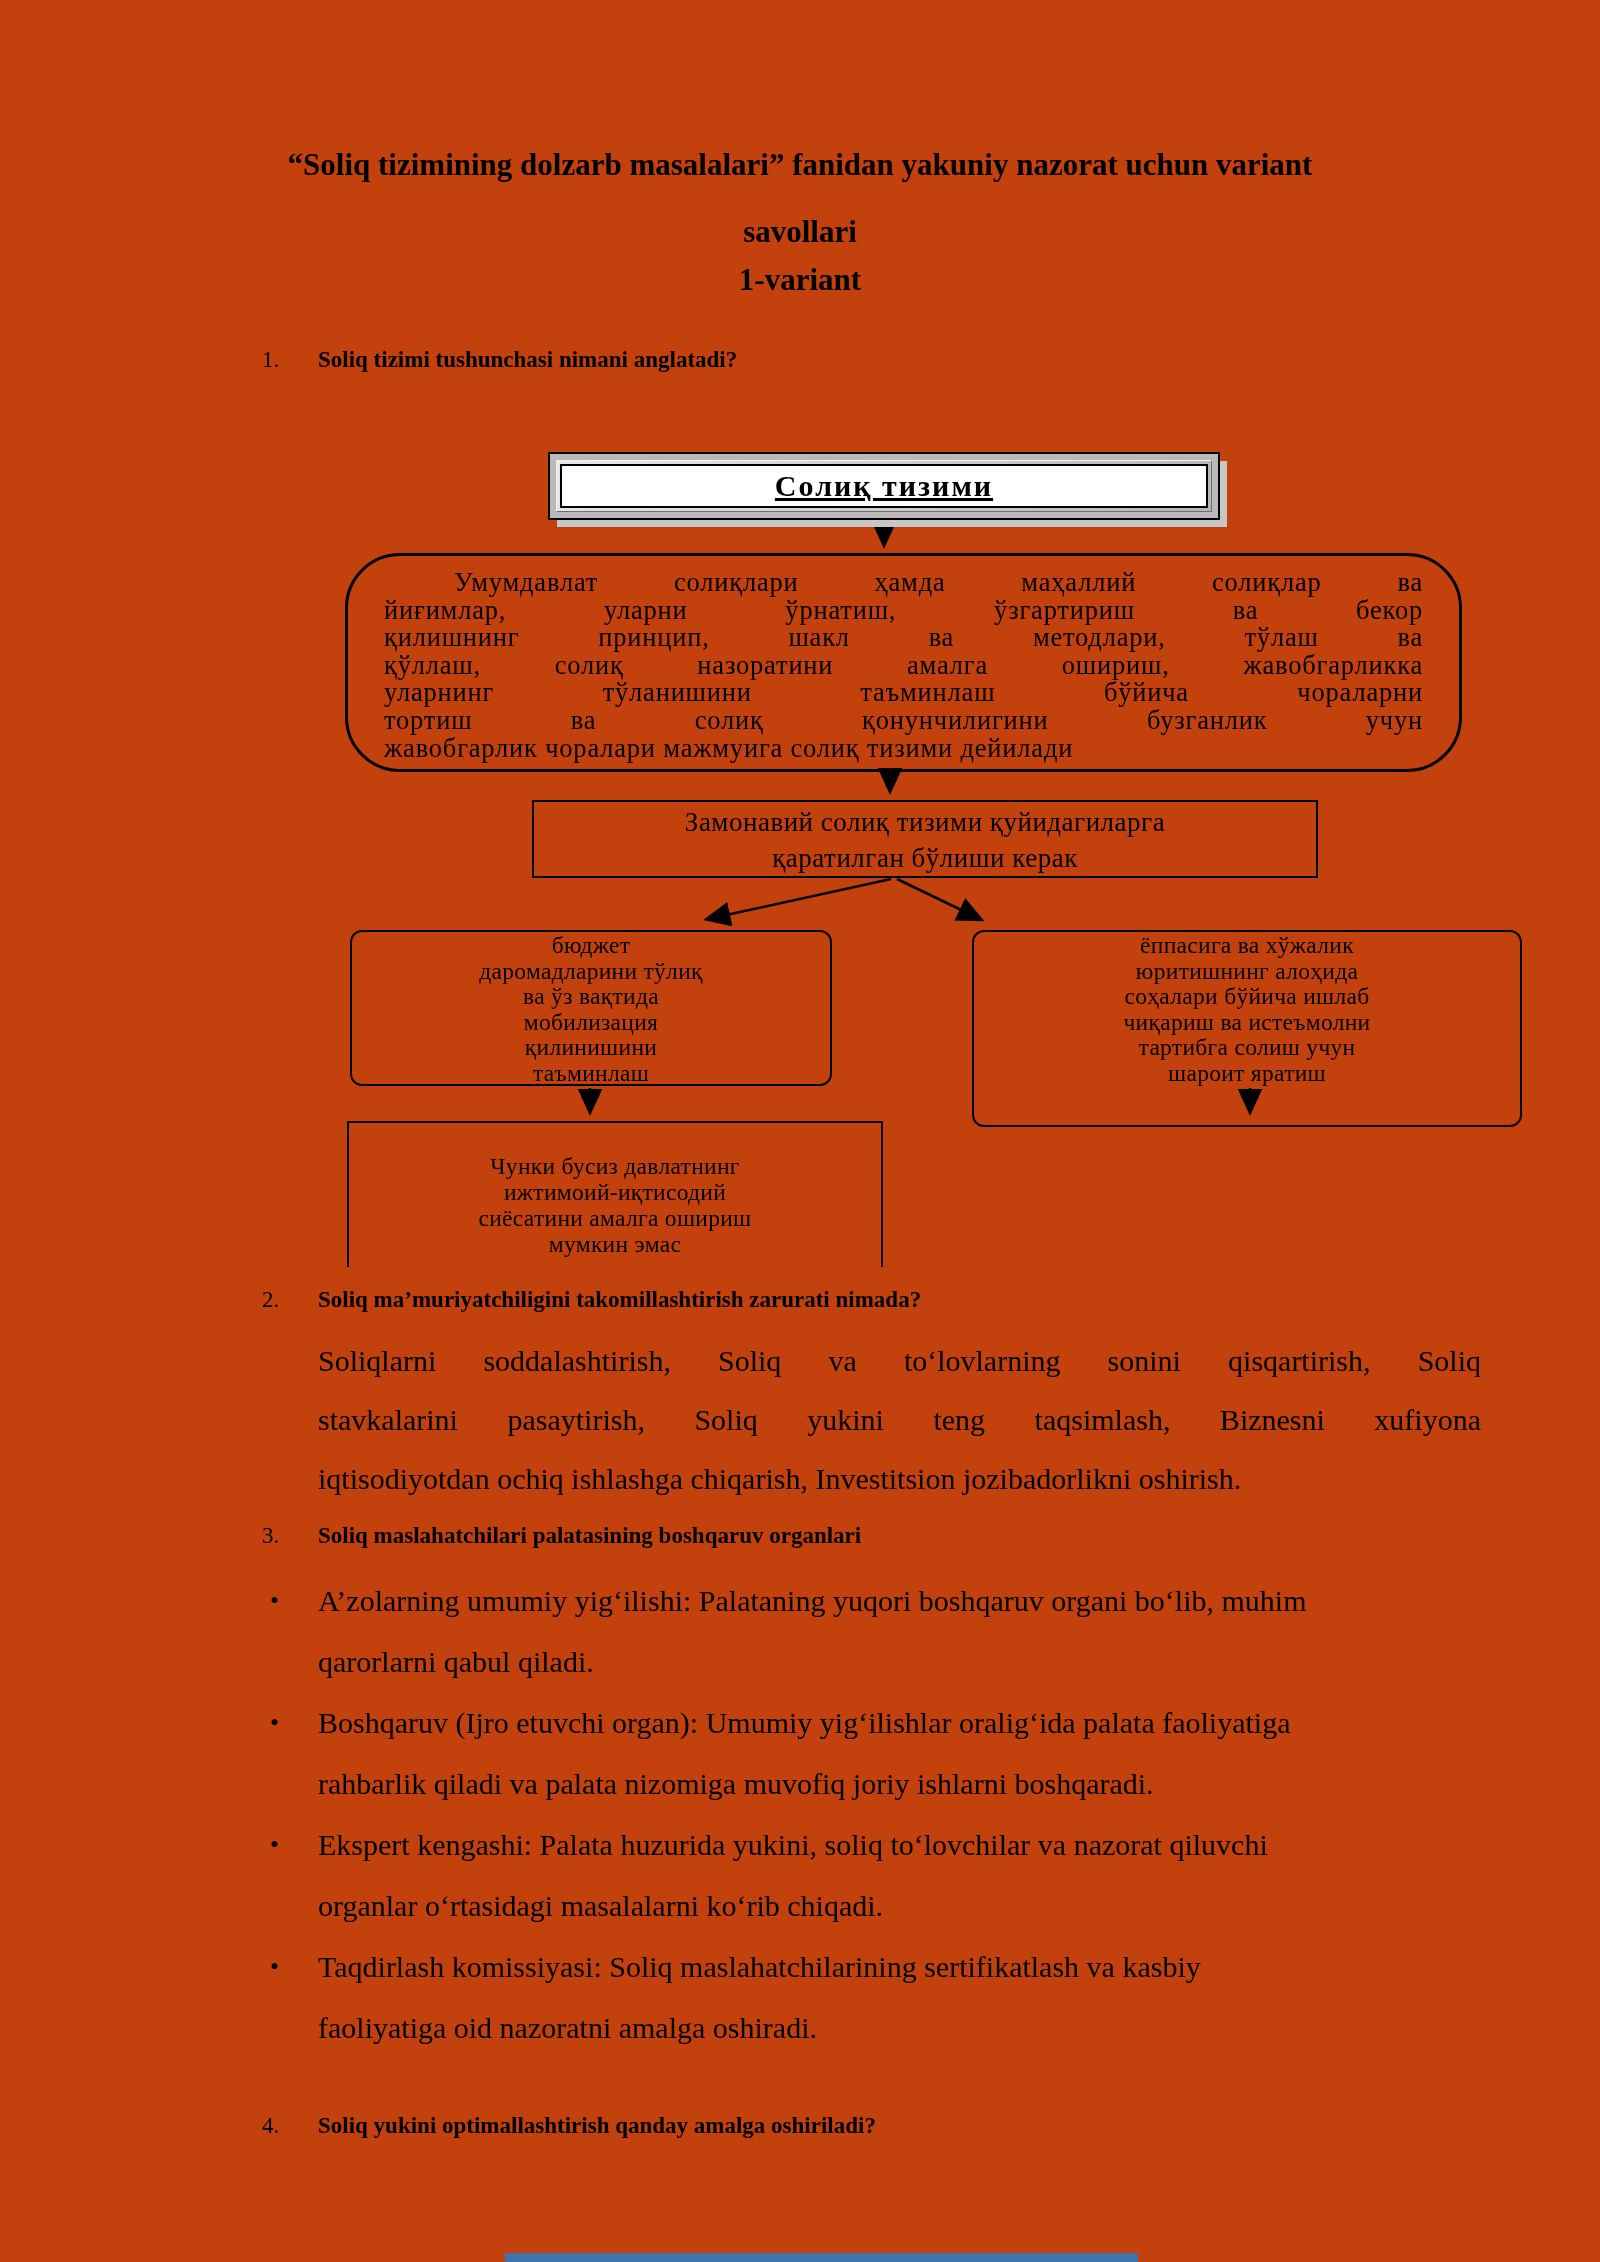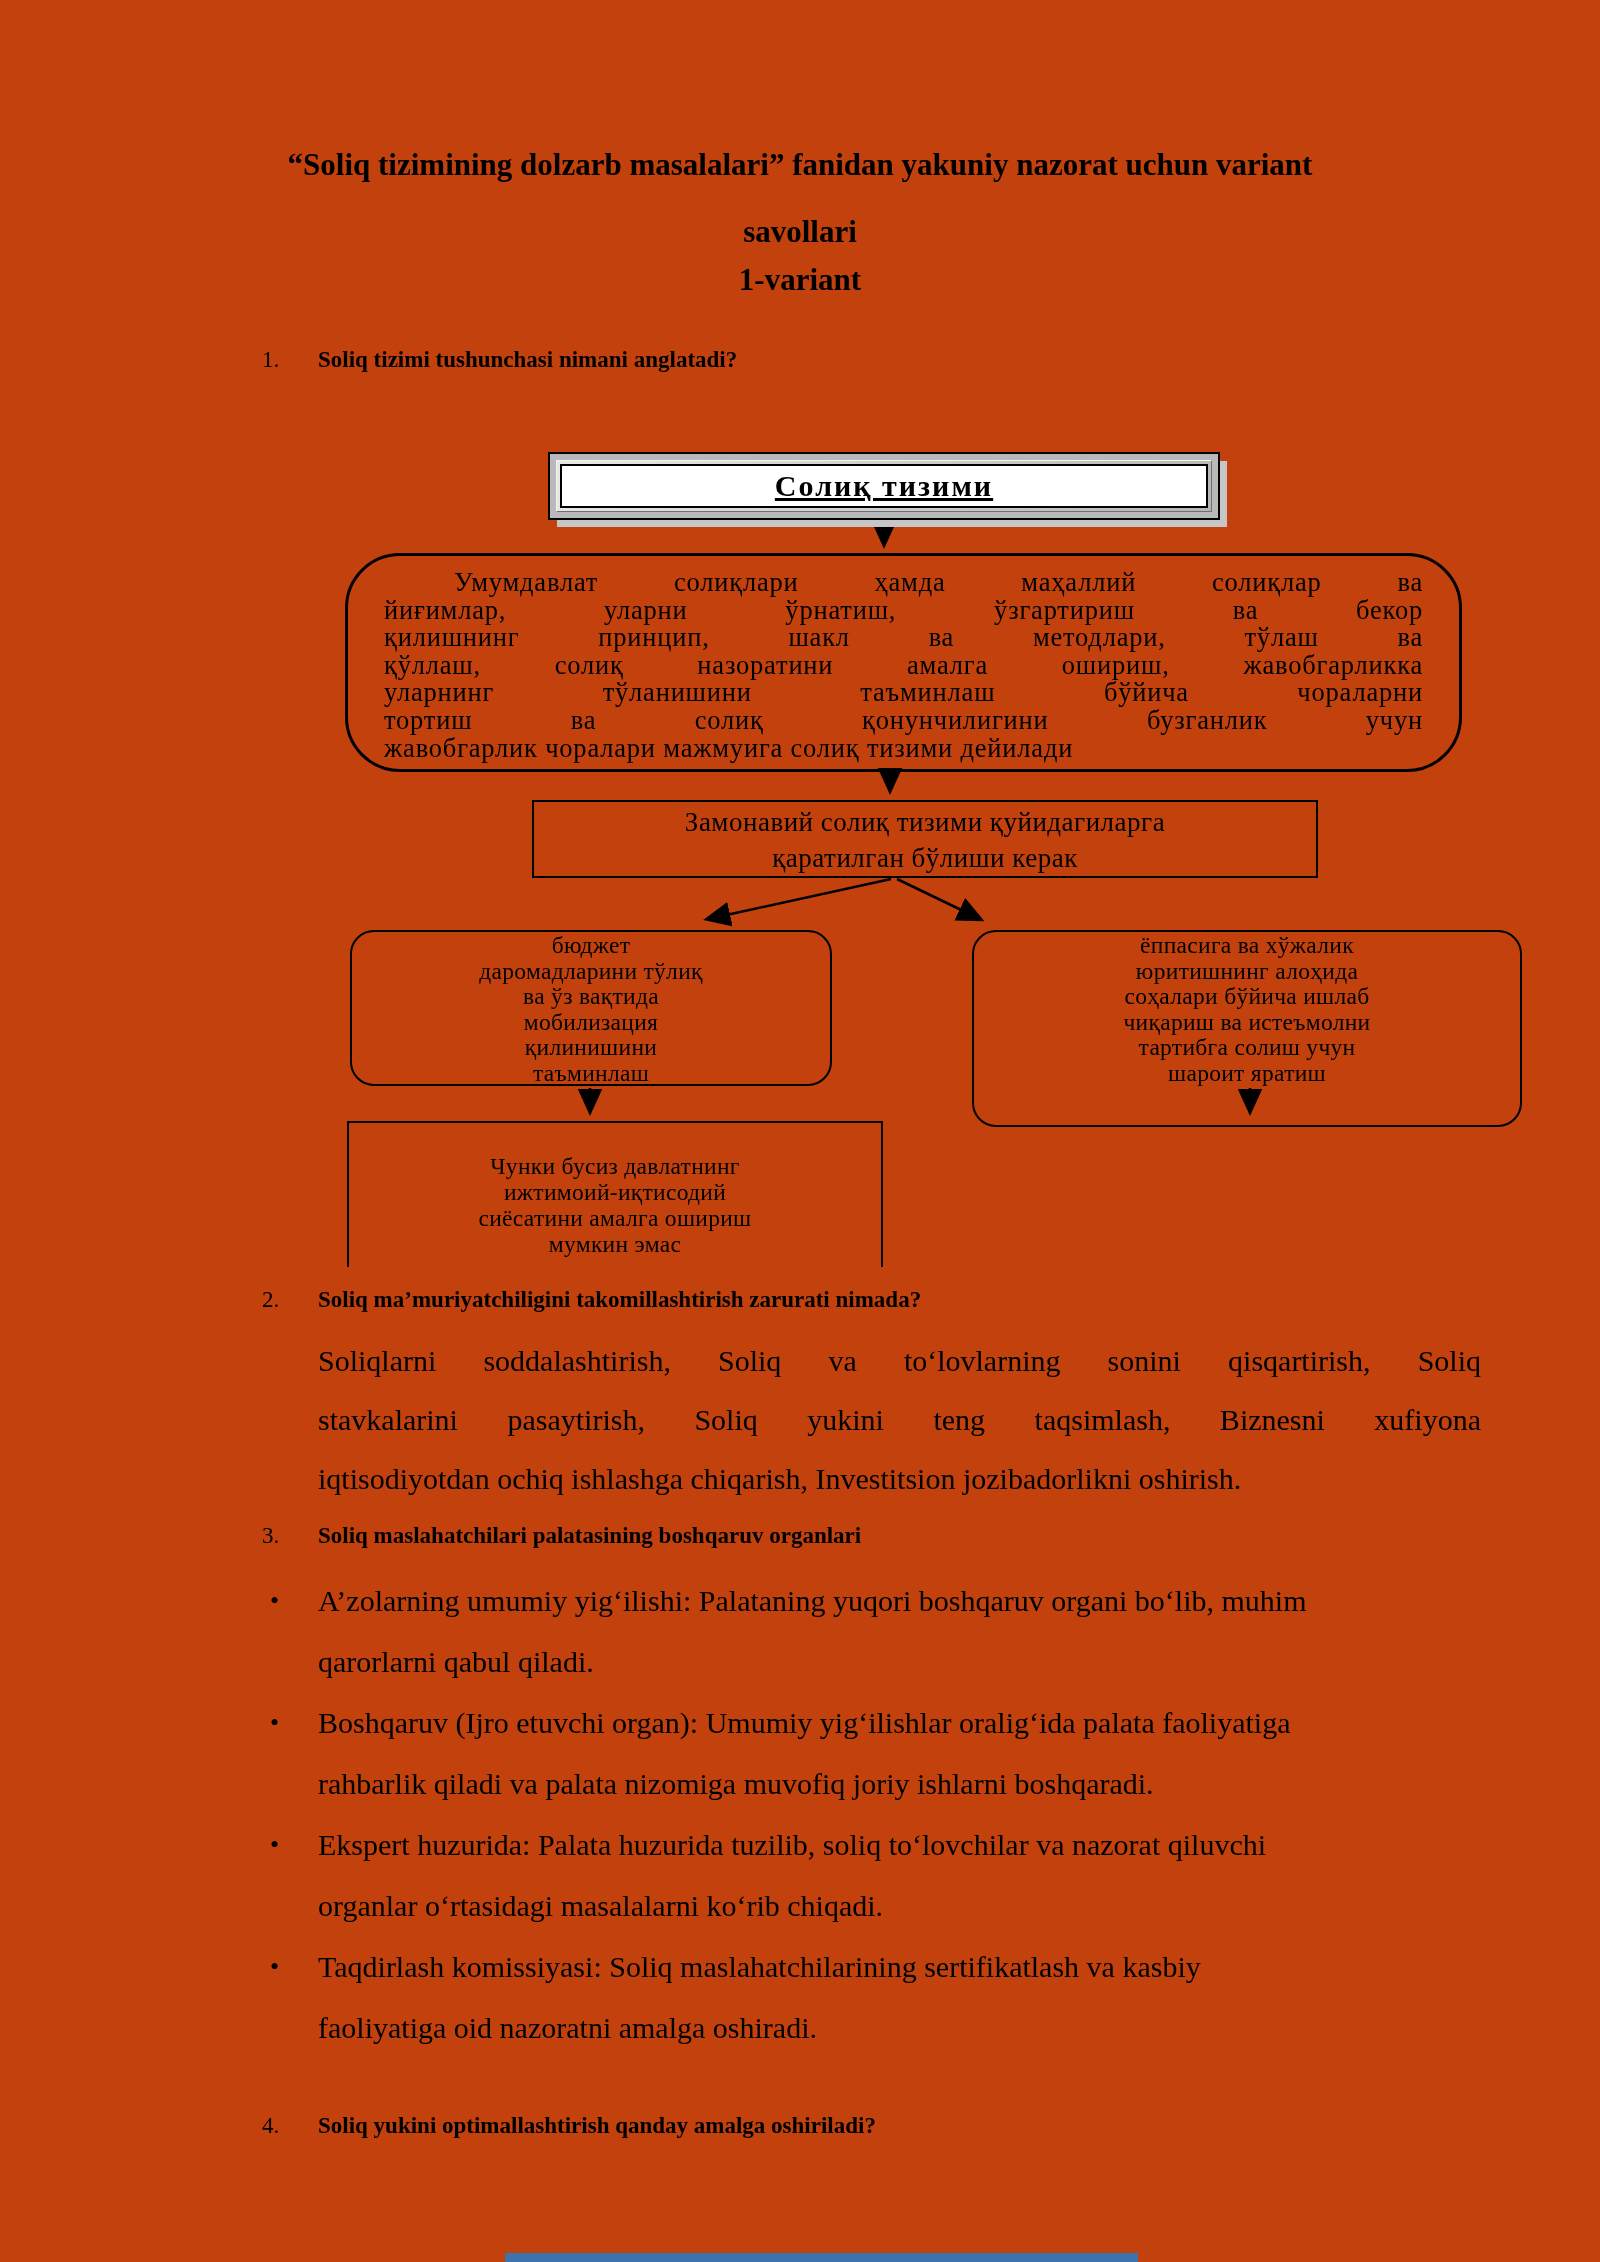--- a/index.html
+++ b/index.html
@@ -60,21 +60,21 @@
     font-size:26.5px;line-height:27.6px;letter-spacing:0.8px;
   }
   .defbox .line:first-child{text-indent:70px;}
   .reqbox{
     left:532px;top:800px;width:786px;height:78px;
     border:2px solid #000;box-sizing:border-box;
     padding-top:2px;
     font-size:27px;line-height:36px;letter-spacing:0.5px;
   }
   .branchbox{
-    border:2.5px solid #000;border-radius:24px;
+    border:2.5px solid #000;border-radius:12px;
     box-sizing:border-box;
     font-size:23.5px;line-height:25.5px;letter-spacing:0.3px;
   }
   .branch-left{left:350px;top:930px;width:482px;height:156px;padding-top:1px;}
   .branch-right{left:972px;top:930px;width:550px;height:197px;padding-top:1px;}
   .notebox{
     border-top:2.5px solid #000;border-left:2.5px solid #000;border-right:2.5px solid #000;
     box-sizing:border-box;
     font-size:23.5px;letter-spacing:0.3px;
   }
@@ -180,21 +180,21 @@
   <div class="abs bullet" style="top:1692px;">
     <span class="dot">•</span>
     <div class="blines lines-left">
         <div class="line">Boshqaruv (Ijro etuvchi organ): Umumiy yig‘ilishlar oralig‘ida palata faoliyatiga</div>
         <div class="line last">rahbarlik qiladi va palata nizomiga muvofiq joriy ishlarni boshqaradi.</div>
       </div>
   </div>
   <div class="abs bullet" style="top:1814px;">
     <span class="dot">•</span>
     <div class="blines lines-left">
-        <div class="line">Ekspert huzurida: Palata huzurida tuzilib, soliq to‘lovchilar va nazorat qiluvchi</div>
+        <div class="line">Ekspert kengashi: Palata huzurida yukini, soliq to‘lovchilar va nazorat qiluvchi</div>
         <div class="line last">organlar o‘rtasidagi masalalarni ko‘rib chiqadi.</div>
       </div>
   </div>
   <div class="abs bullet" style="top:1936px;">
     <span class="dot">•</span>
     <div class="blines lines-left">
         <div class="line">Taqdirlash komissiyasi: Soliq maslahatchilarining sertifikatlash va kasbiy</div>
         <div class="line last">faoliyatiga oid nazoratni amalga oshiradi.</div>
       </div>
   </div>

